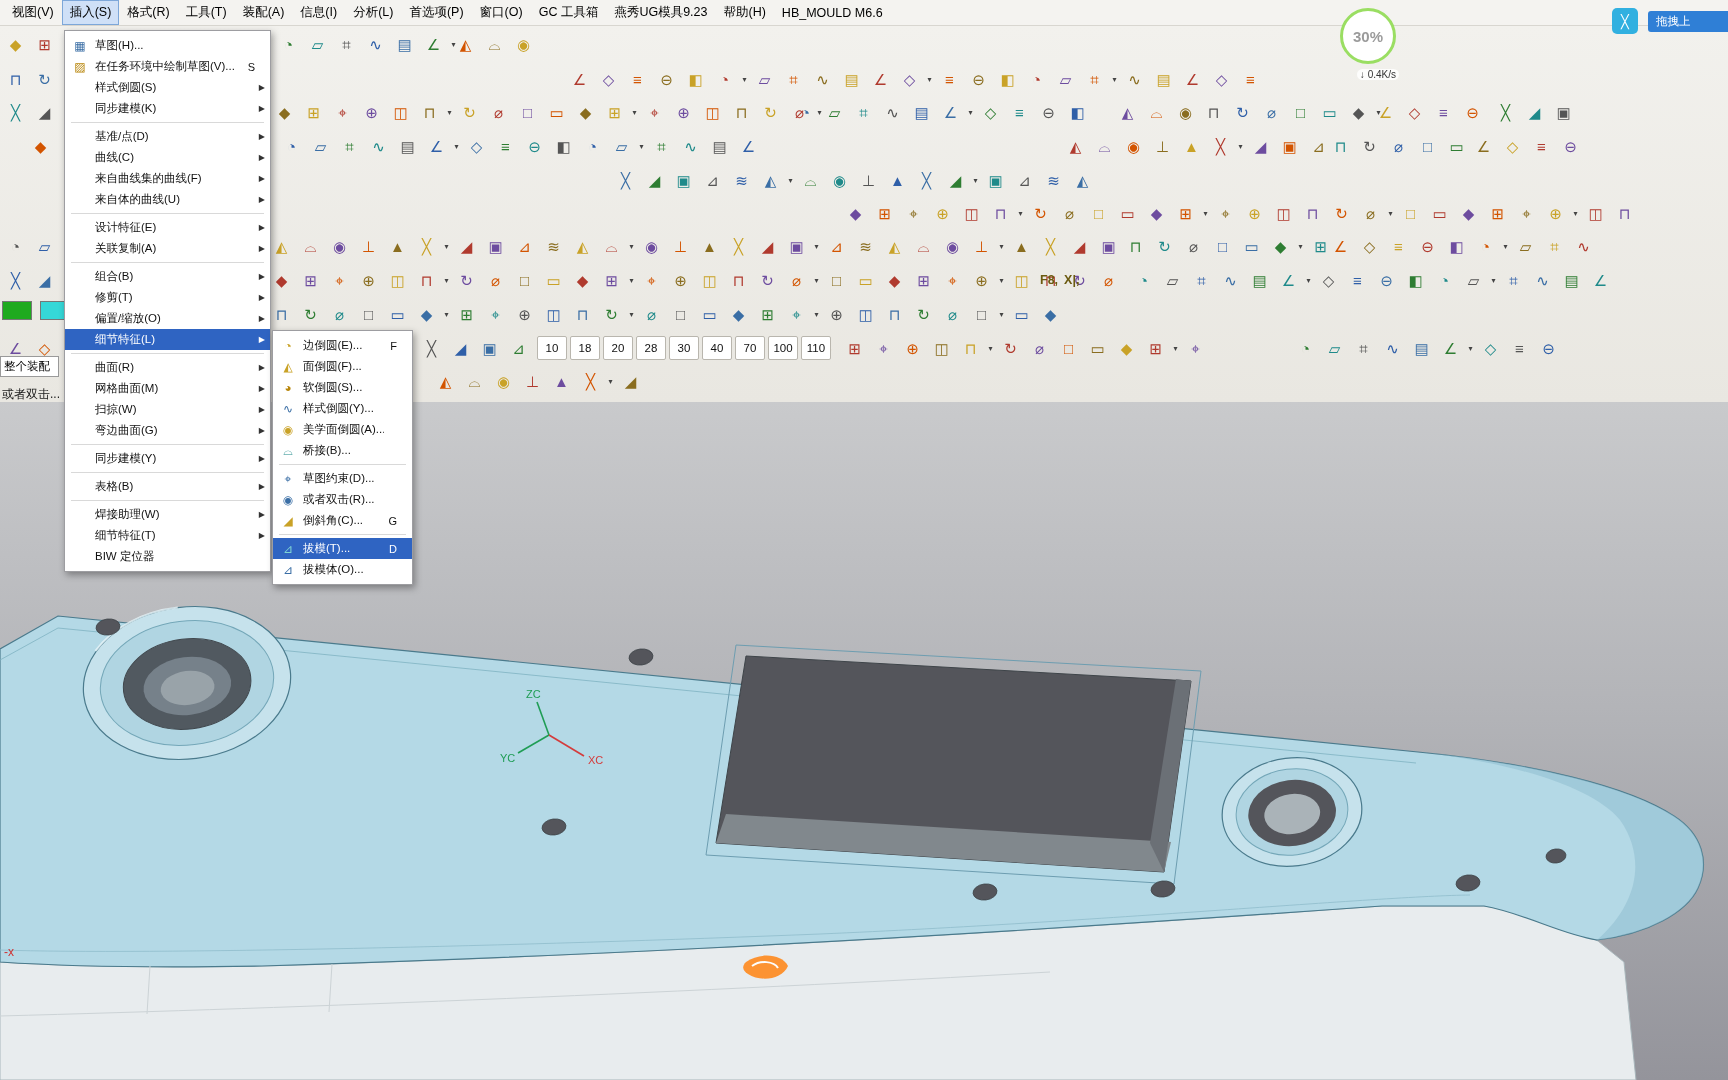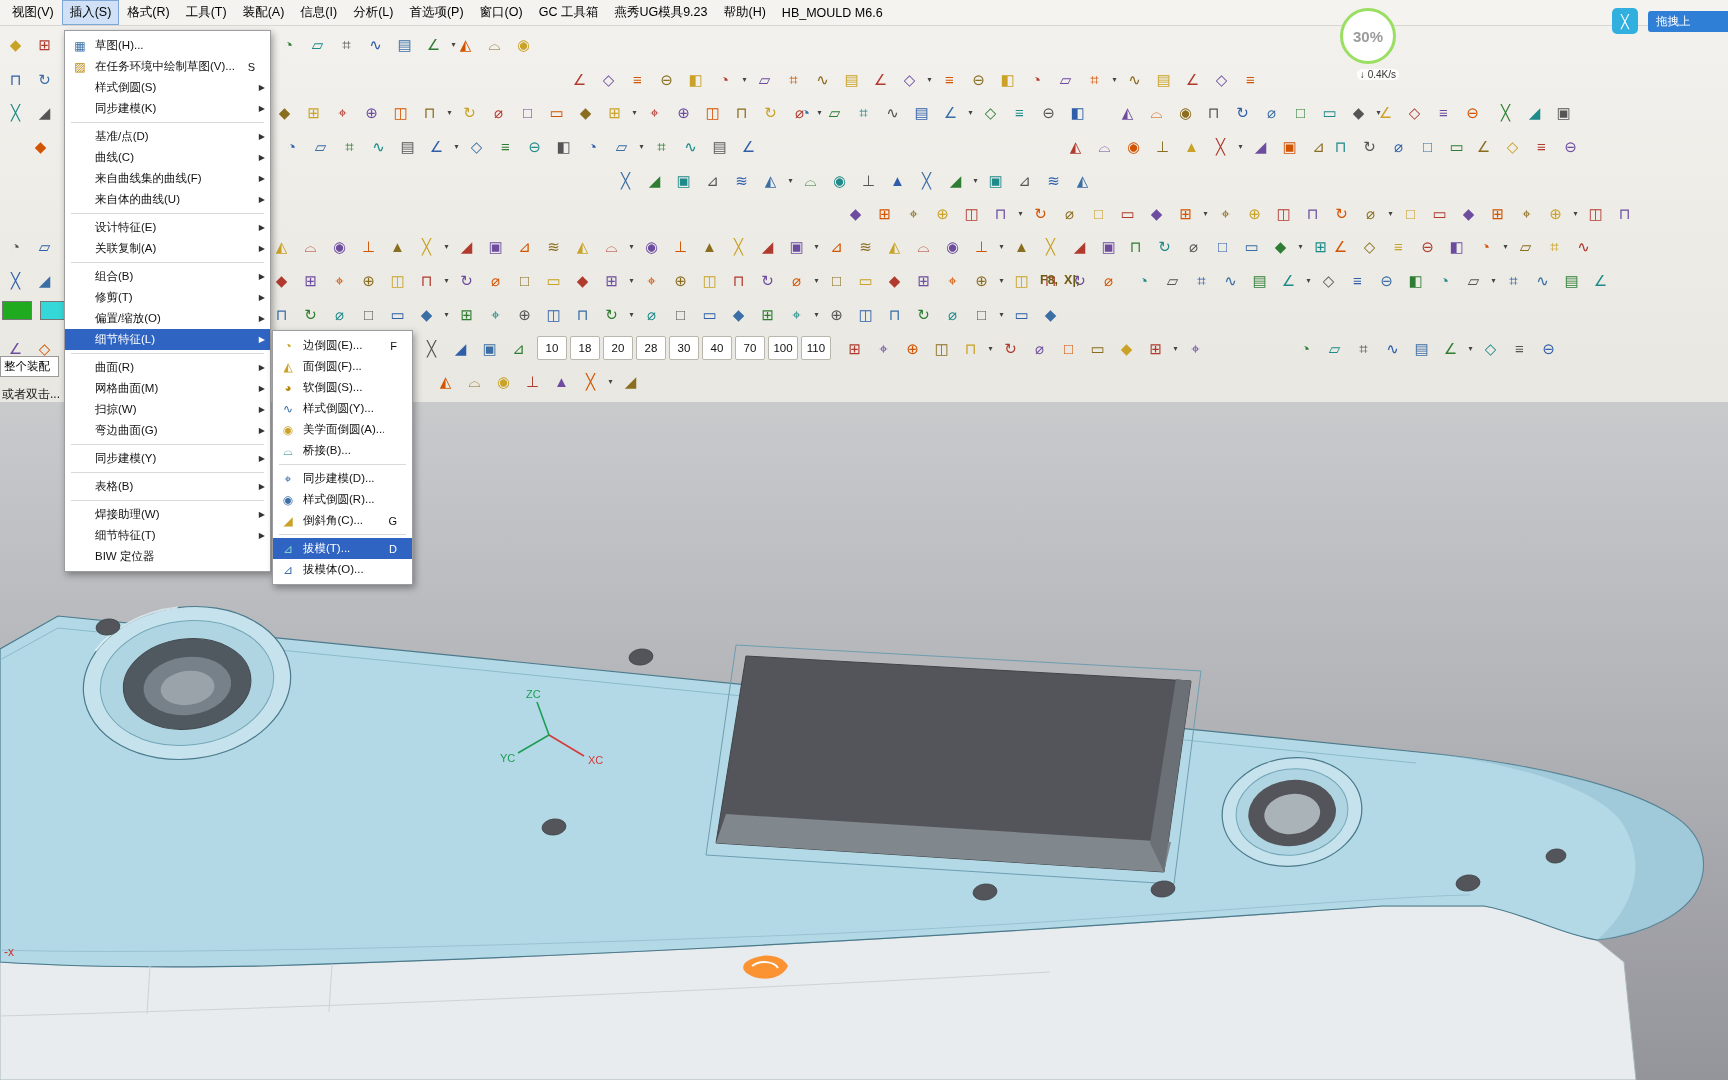--- a/index.html
+++ b/index.html
@@ -709,27 +709,27 @@
     </div>
     <div class="menu-item">
       <span class="mico" style="color: rgb(31, 138, 138);">⌓</span>
       <span class="mlabel">桥接(B)...</span>
       <span class="msc"></span>
       <span class="marrow"></span>
     </div>
     <div class="menu-sep"></div>
     <div class="menu-item">
       <span class="mico" style="color: rgb(58, 110, 165);">⌖</span>
-      <span class="mlabel">同步建模(D)...</span>
+      <span class="mlabel">草图约束(D)...</span>
       <span class="msc"></span>
       <span class="marrow"></span>
     </div>
     <div class="menu-item">
       <span class="mico" style="color: rgb(58, 110, 165);">◉</span>
-      <span class="mlabel">样式倒圆(R)...</span>
+      <span class="mlabel">或者双击(R)...</span>
       <span class="msc"></span>
       <span class="marrow"></span>
     </div>
     <div class="menu-item">
       <span class="mico" style="color: rgb(201, 162, 39);">◢</span>
       <span class="mlabel">倒斜角(C)...</span>
       <span class="msc">G</span>
       <span class="marrow"></span>
     </div>
     <div class="menu-sep"></div>

